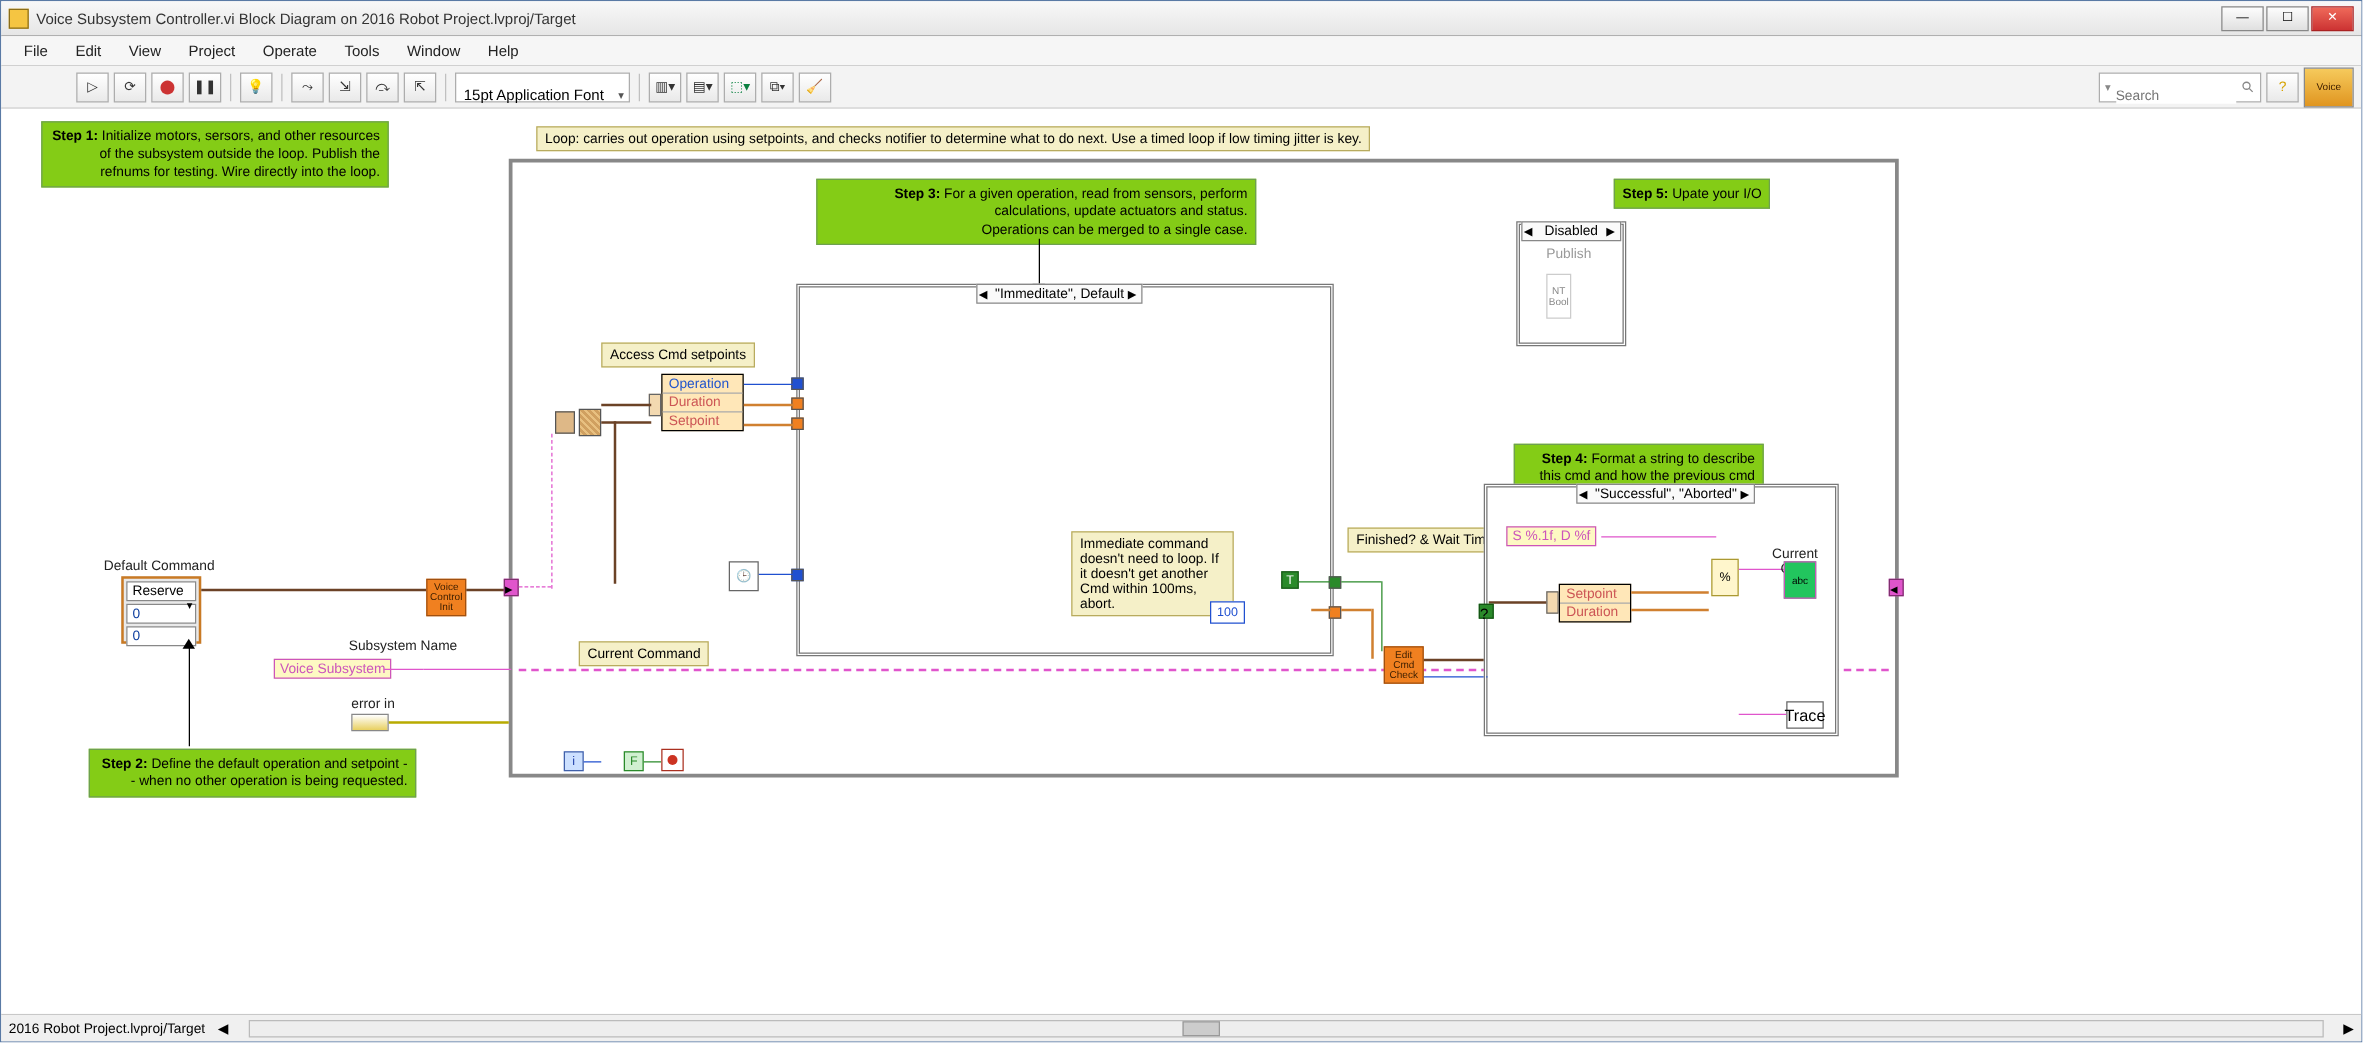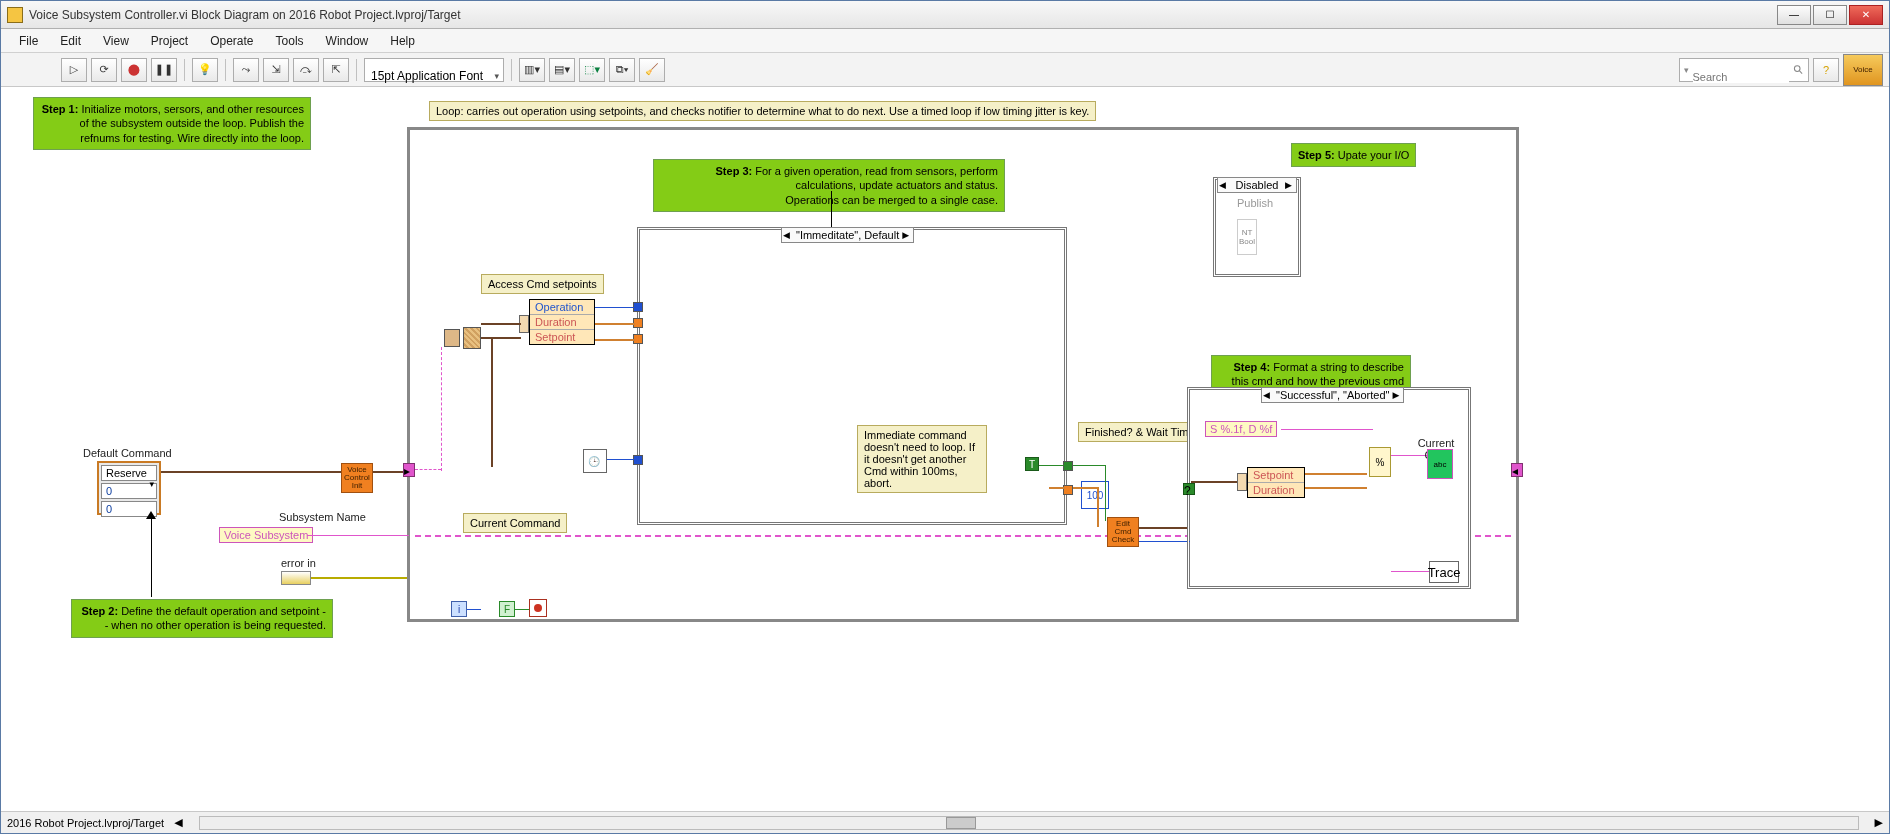--- a/index.html
+++ b/index.html
@@ -286,21 +286,21 @@
         <span class="bold">Step 1:</span>
         <span>Initialize motors, sersors, and other resources of the subsystem outside the loop. Publish the refnums for testing. Wire directly into the loop.</span>
       </div>
 
       <div class="yellow-note" style="left:428px; top:14px;">
         <span>Loop: carries out operation using setpoints, and checks notifier to determine what to do next. Use a timed loop if low timing jitter is key.</span>
       </div>
 
       <div class="while-loop" style="left:406px; top:40px; width:1112px; height:495px;"></div>
 
-      <div class="note" style="left:652px; top:72px; width:352px;">
+      <div class="note" style="left:652px; top:56px; width:352px;">
         <span class="bold">Step 3:</span>
         <span>For a given operation, read from sensors, perform calculations, update actuators and status.</span><br>
         <span>Operations can be merged to a single case.</span>
       </div>
 
       <div class="arrow-line" style="left:830px; top:104px; width:1px; height:40px;"></div>
       <div style="position:absolute; left:825px; top:140px; border-left:5px solid transparent; border-right:5px solid transparent; border-top:8px solid #000;"></div>
 
       <div class="note" style="left:1290px; top:56px;">
         <span class="bold">Step 5:</span>
@@ -335,21 +335,21 @@
       <div class="mini-icon" style="left:582px; top:362px;">🕒</div>
       <div class="blue-wire h" style="left:606px; top:372px; width:28px;"></div>
 
       <div class="yellow-note" style="left:856px; top:338px; width:130px;">
         <span>Immediate command doesn't need to loop. If it doesn't get another Cmd within 100ms, abort.</span>
       </div>
 
       <div class="mini-icon" style="left:1024px; top:370px; width:14px; height:14px; background:#2a8a2a; color:#fff; border-color:#1a5a1a;">
         <span>T</span>
       </div>
-      <div class="mini-icon" style="left:1080px; top:394px; width:28px; height:28px; border-color:#2050d0; color:#2050d0;">
+      <div class="mini-icon" style="left:967px; top:394px; width:28px; height:18px; border-color:#2050d0; color:#2050d0;">
         <span>100</span>
       </div>
       <div class="green-wire h" style="left:1038px; top:378px; width:26px;"></div>
       <div class="orange-wire h" style="left:1048px; top:400px; width:16px;"></div>
 
       <div class="yellow-note" style="left:1077px; top:335px;">
         <span>Finished? &amp; Wait Time</span>
       </div>
 
       <div class="yellow-note" style="left:480px; top:187px;">

